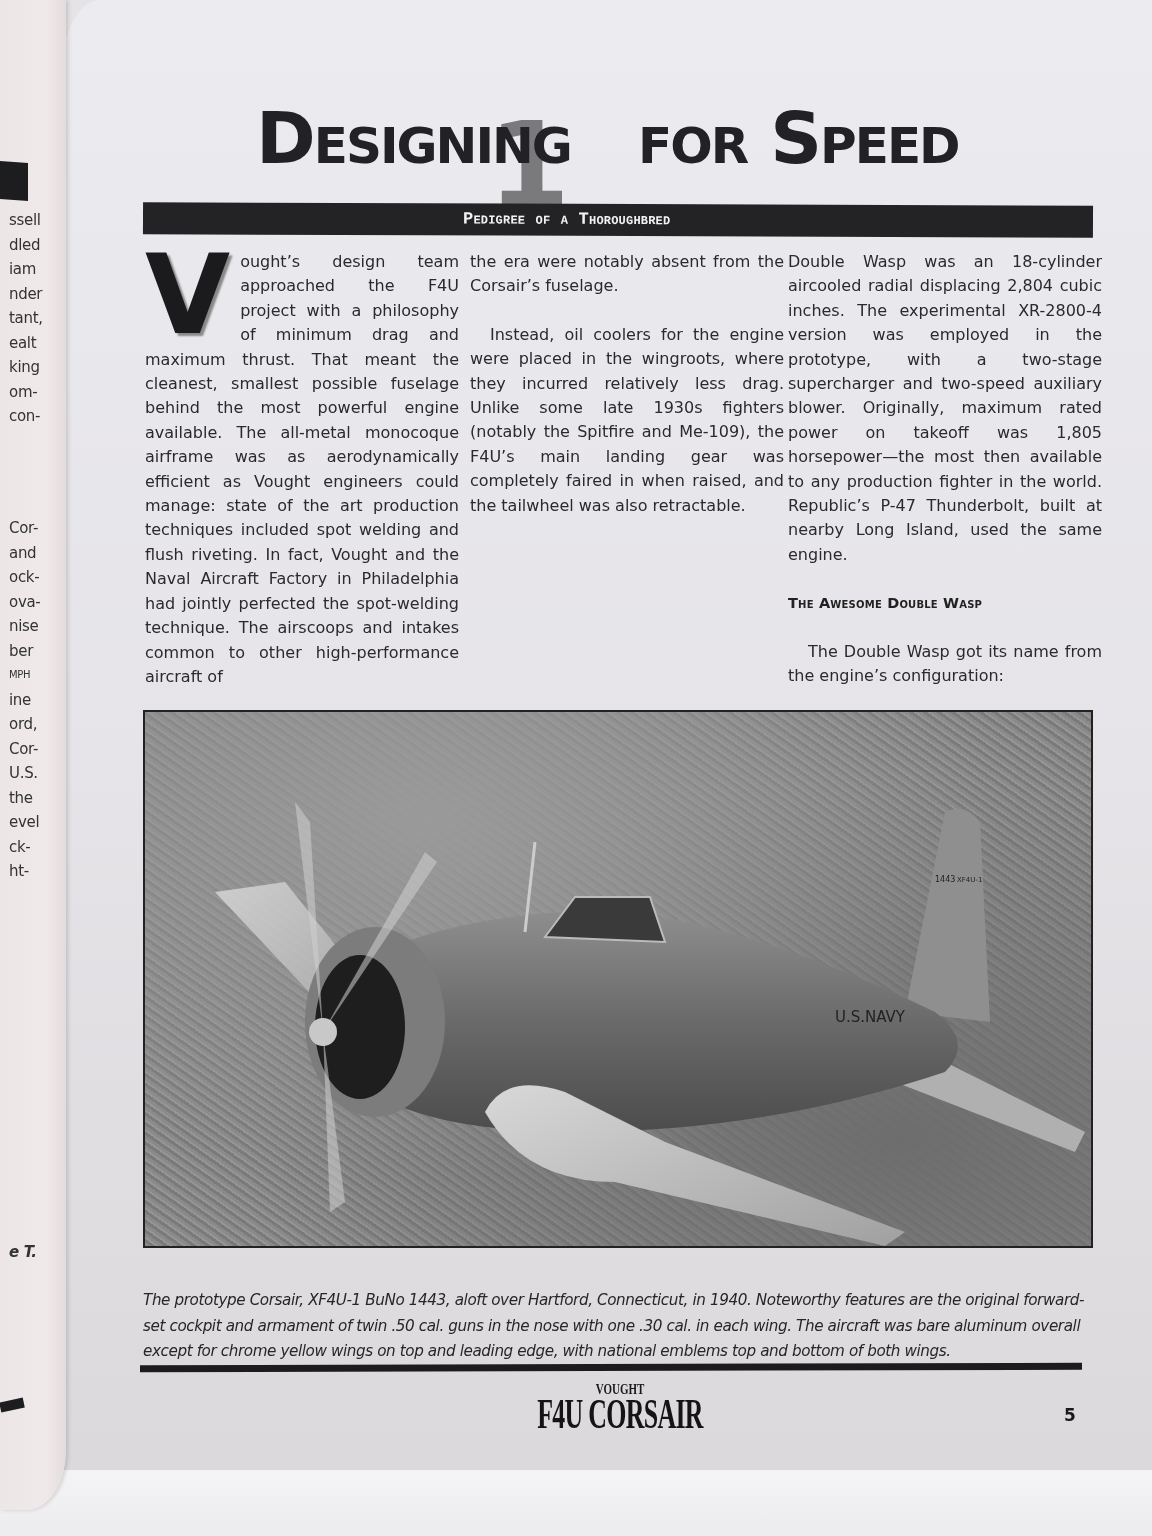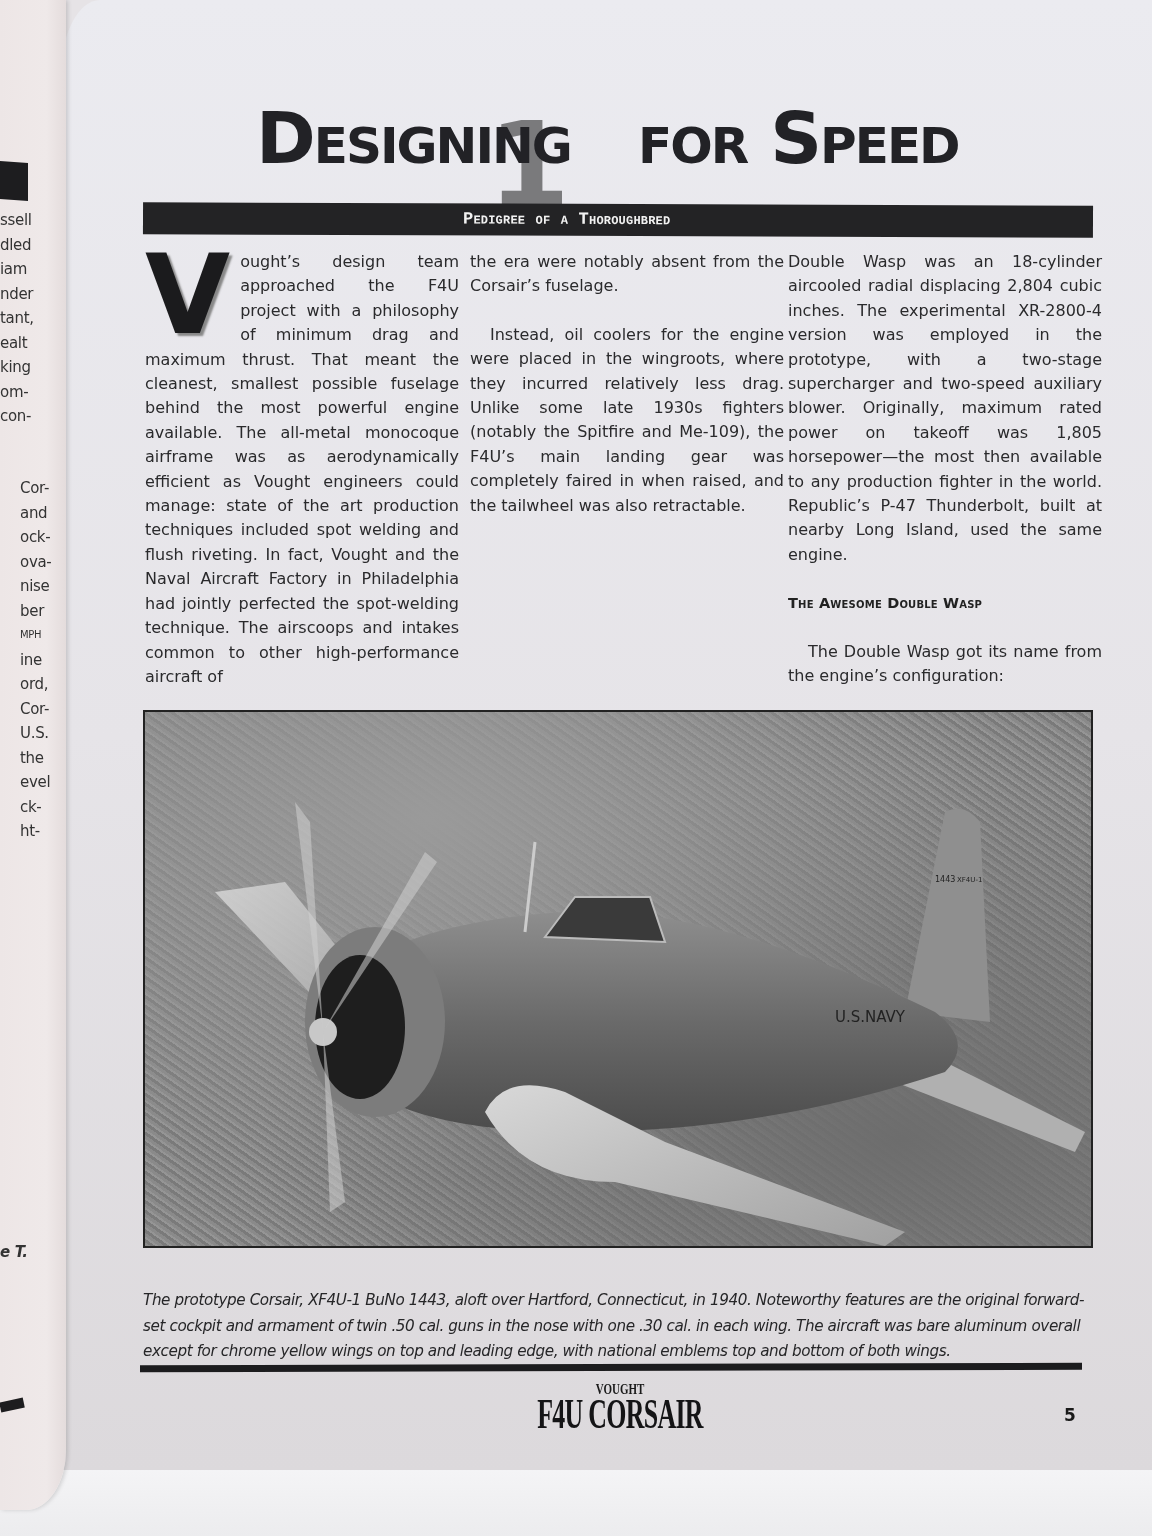--- a/index.html
+++ b/index.html
@@ -20,25 +20,25 @@
     position: absolute; left: 0; top: 162px; width: 28px; height: 38px;
     background: #1d1d1f; transform: skewY(4deg);
   }
   .left-bar-bottom {
     position: absolute; left: 0; top: 1400px; width: 24px; height: 10px;
     background: #1d1d1f; transform: rotate(-12deg);
   }
   .left-words {
     position: absolute; left: 0; width: 44px; text-align: right;
     font-family: "DejaVu Sans", sans-serif; font-size: 15px; color: #333;
-    line-height: 24.5px; letter-spacing: -0.3px;
+    line-height: 24.5px; letter-spacing: -0.3px; padding-left: 9px;
   }
   .left-words div { white-space: nowrap; overflow: hidden; padding-right: 38px; }
   .left-words.g1 { top: 208px; }
-  .left-words.g2 { top: 476px; margin-left: 20px; }
+  .left-words.g2 { top: 516px; }
   .left-words.g3 { top: 948px; }
   .left-words.g4 { top: 1240px; font-style: italic; font-weight: bold; }
 
   
   .page {
     position: absolute; left: 60px; top: 0; width: 1092px; height: 1470px;
     background: linear-gradient(180deg, #ebebf0 0%, #e6e4e8 50%, #dcd9dc 100%);
     border-top-left-radius: 40px 80px;
   }
   .floor {

